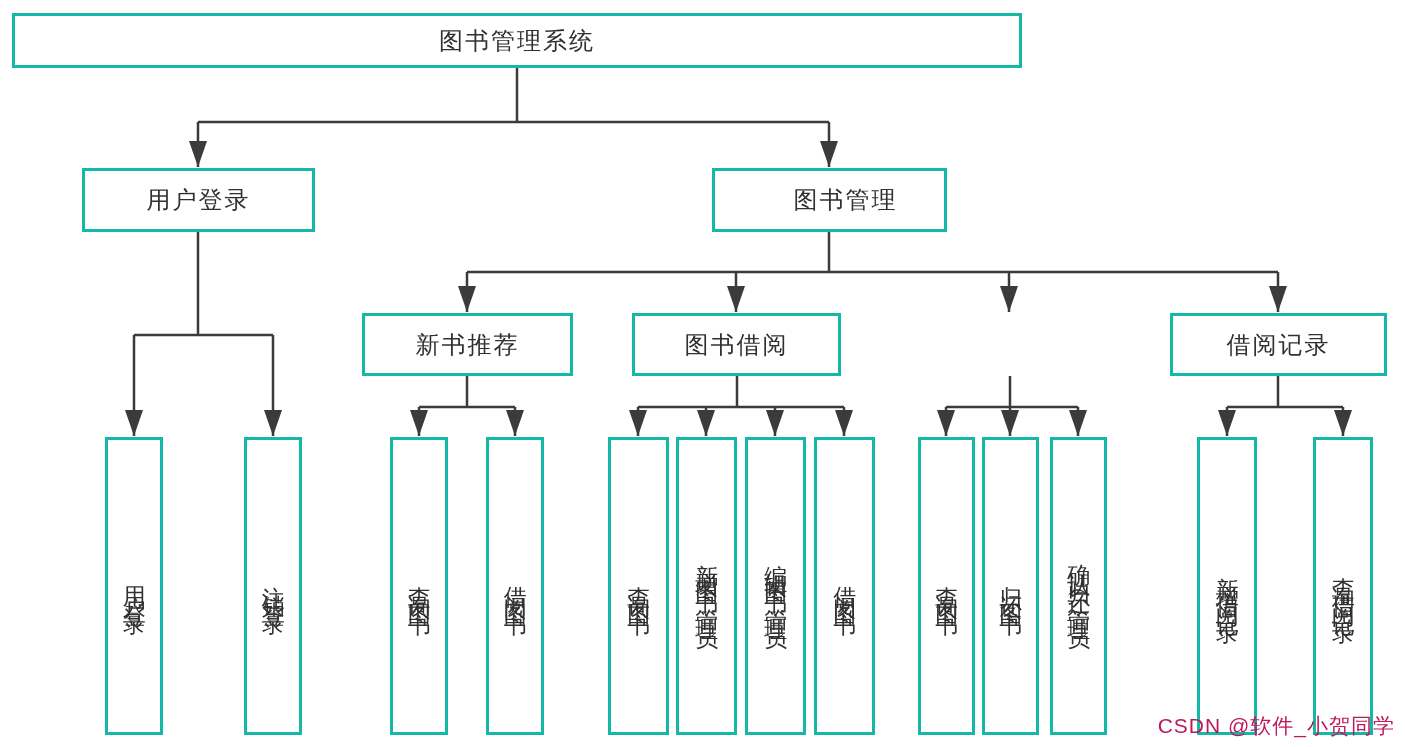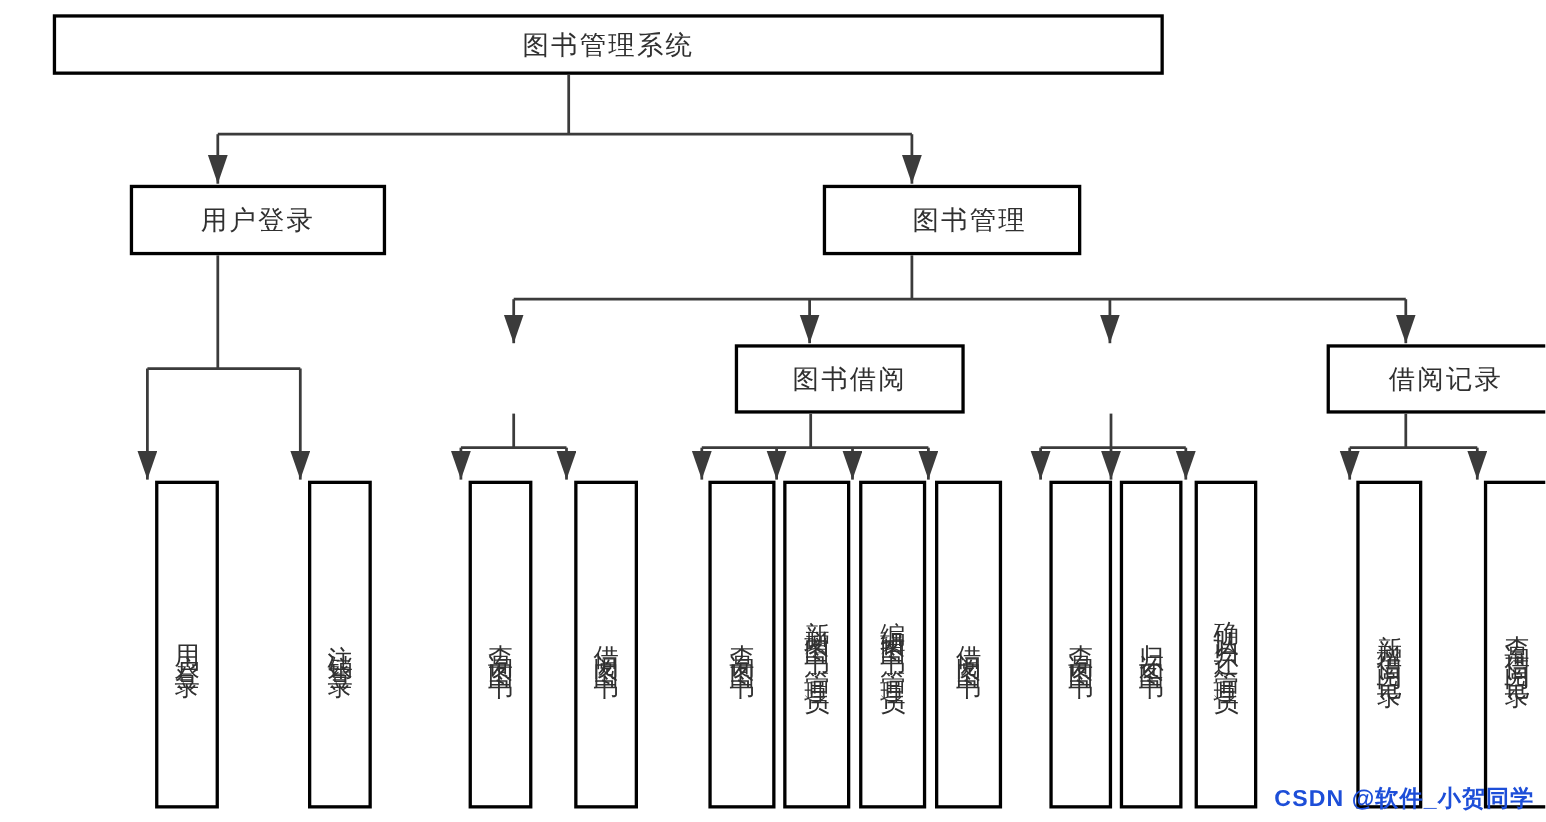--- a/index.html
+++ b/index.html
@@ -14,27 +14,26 @@
   }
   .edges {
     position: absolute;
     left: 0; top: 0;
     width: 1405px; height: 747px;
     pointer-events: none;
   }
   .box {
     position: absolute;
     box-sizing: border-box;
-    border: 3px solid #000000;
+    border: 3px solid #14b8a6;
     background: #ffffff;
     display: flex;
     align-items: center;
     justify-content: center;
     z-index: 2;
-    margin-left: 36px;
   }
   .box.h {
     font-size: 24px;
     letter-spacing: 2px;
     white-space: nowrap;
   }
   .vtext {
     writing-mode: vertical-rl;
     text-orientation: mixed;
     font-size: 23px;
@@ -65,24 +64,23 @@
   .n-d2 { left: 982px;  width: 57px; }
   .n-d3 { left: 1050px; width: 57px; }
   .n-e1 { left: 1197px; width: 60px; }
   .n-e2 { left: 1313px; width: 60px; }
   .watermark {
     position: absolute;
     right: 10px;
     bottom: 7px;
     font-size: 21px;
     letter-spacing: 1px;
-    color: #1d4ed8;
+    color: #be185d;
     z-index: 5;
     white-space: nowrap;
-    font-weight: bold;
   }
 </style>
 </head>
 <body>
 
 <div class="canvas">
 
   <svg class="edges" width="1405" height="747" viewBox="0 0 1405 747" xmlns="http://www.w3.org/2000/svg">
     <defs>
       <marker id="arrowhead" markerUnits="userSpaceOnUse" markerWidth="28" markerHeight="20" refX="26" refY="9" orient="auto">
@@ -138,20 +136,21 @@
         <path d="M1343,407 V436" marker-end="url(#arrowhead)"></path>
       </g>
     </g>
   </svg>
 
   <div class="box h n-root">图书管理系统</div>
 
   <div class="box h n-l2a">用户登录</div>
   <div class="box h n-l2b">图书管理</div>
 
+  <div class="box h n-l3a">新书推荐</div>
   <div class="box h n-l3b">图书借阅</div>
   <div class="box h n-l3d">借阅记录</div>
 
   <div class="box leaf n-a1">
     <span class="vtext">用户登录</span>
   </div>
   <div class="box leaf n-a2">
     <span class="vtext">注销登录</span>
   </div>
 

